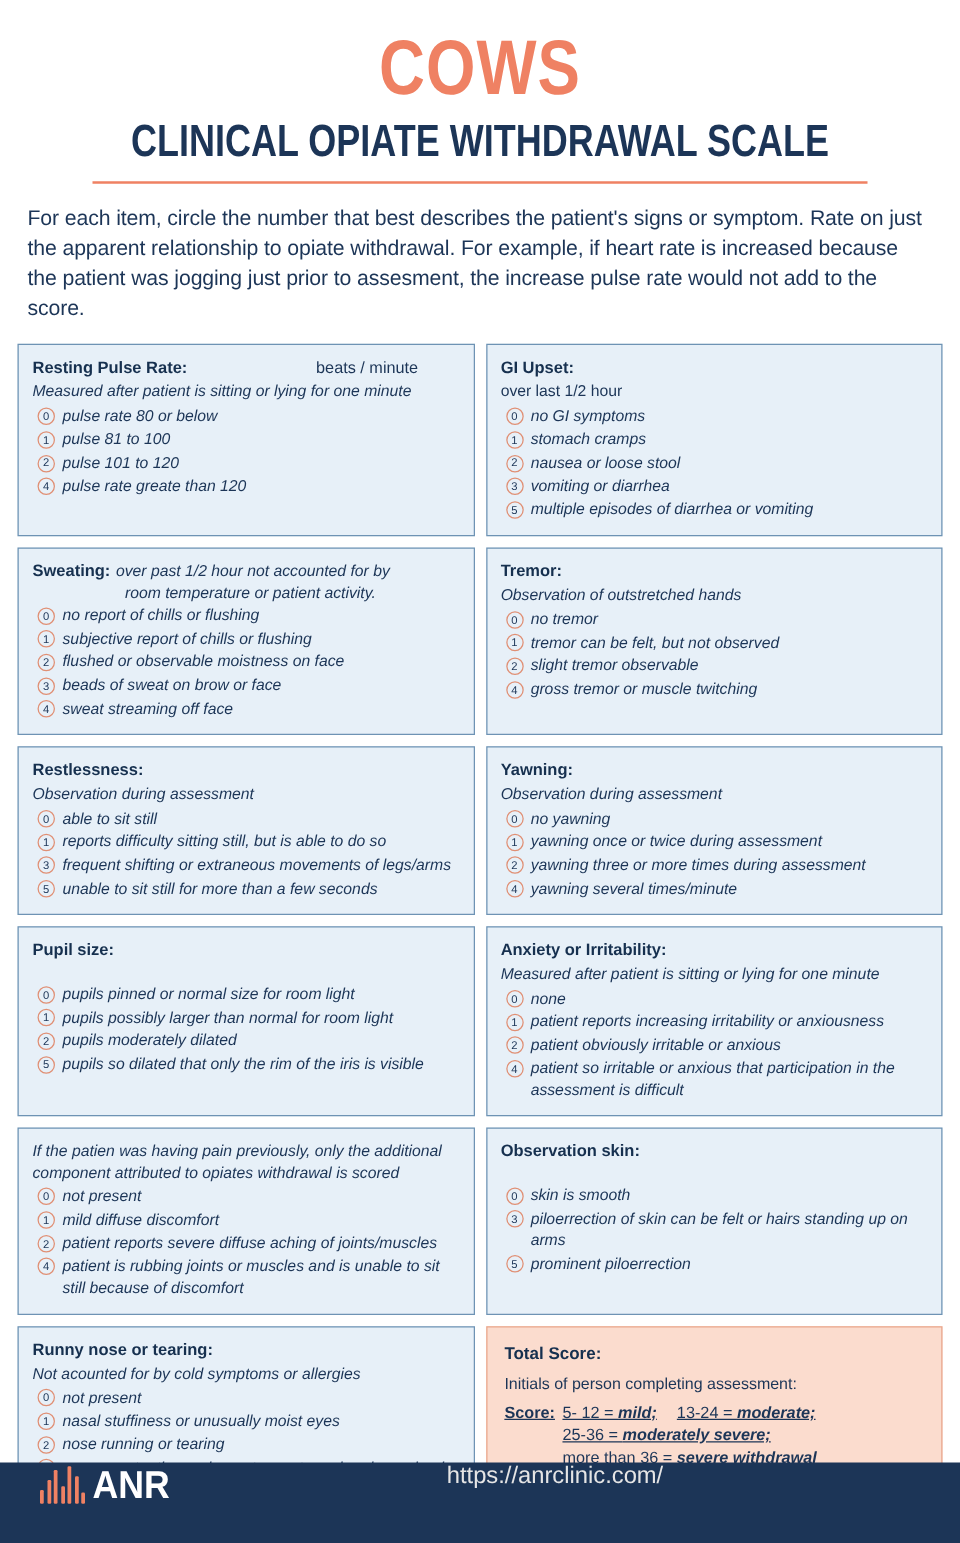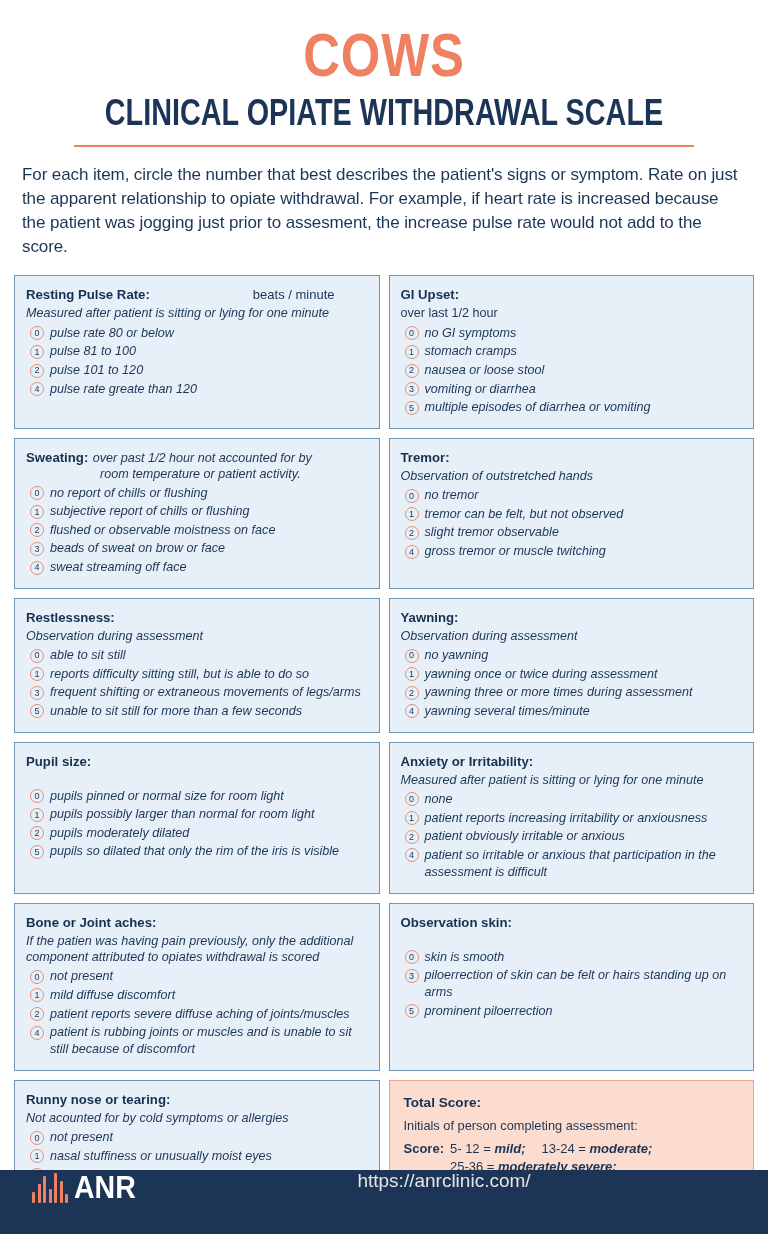--- a/index.html
+++ b/index.html
@@ -92,21 +92,21 @@
     color:#1c3557;
     font-size:9px; font-style:normal; font-weight:normal;
     display:flex; align-items:center; justify-content:center;
     margin:1.5px 6px 0 4px;
   }
   .opt-text { flex:1 1 auto; }
 
   
   .total .card-title { font-size:13.6px; }
   .total-line { font-size:12.8px; color:#1c3557; margin-top:7px; }
-  .score-block { margin-top:8px; font-size:13px; display:flex; }
+  .score-block { margin-top:8px; font-size:13px; display:flex;text-decoration:underline; }
   .score-label { font-weight:bold; flex:0 0 auto; margin-right:6px; }
   .score-lines { flex:1 1 auto; }
   .score-lines div { margin-bottom:2px; line-height:1.25; }
   .em { font-weight:bold; font-style:italic; }
   .gapspan { display:inline-block; width:16px; }
 
   
   .footer {
     position:absolute; left:0; bottom:0;
     width:768px; height:64px;
@@ -332,23 +332,20 @@
           <span class="badge">2</span>
           <span class="opt-text">patient obviously irritable or anxious</span>
         </li>
         <li>
           <span class="badge">4</span>
           <span class="opt-text">patient so irritable or anxious that participation in the assessment is difficult</span>
         </li>
       </ul>
     </div>
     <div class="card">
-      <div class="title-row">
-        <div><span class="card-title">Bone or Joint aches:</span></div>
-      </div>
       <div class="card-sub">If the patien was having pain previously, only the additional component attributed to opiates withdrawal is scored</div>
       <ul class="opts">
         <li>
           <span class="badge">0</span>
           <span class="opt-text">not present</span>
         </li>
         <li>
           <span class="badge">1</span>
           <span class="opt-text"> mild diffuse discomfort</span>
         </li>

